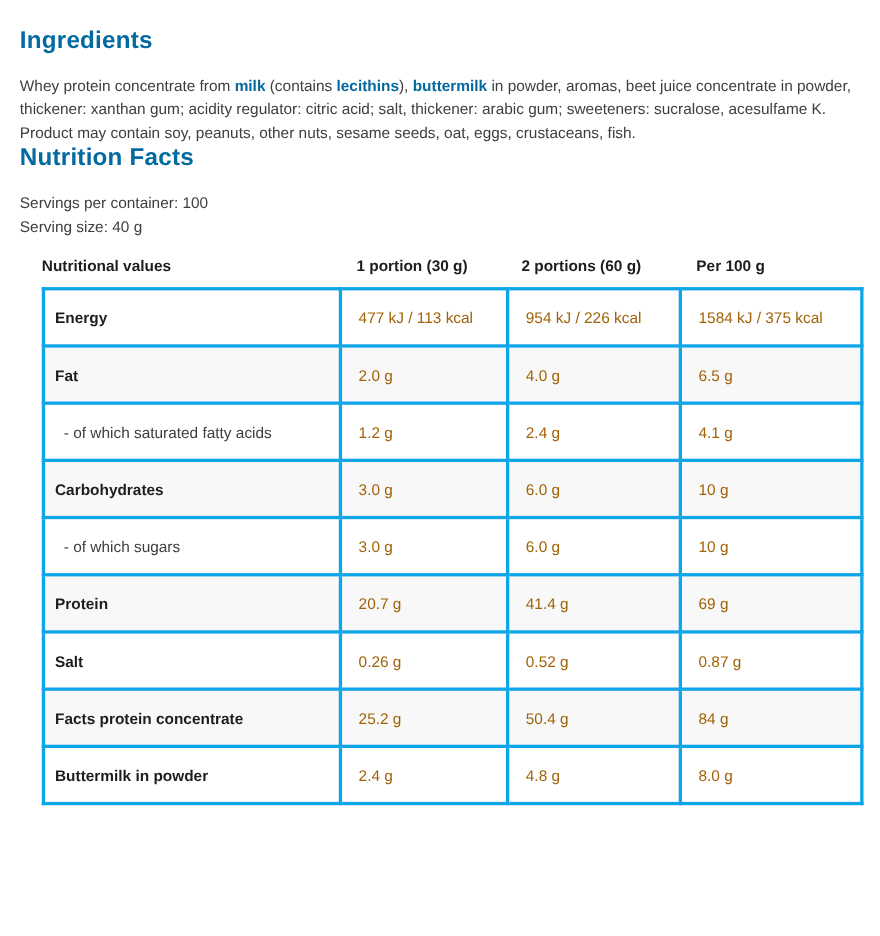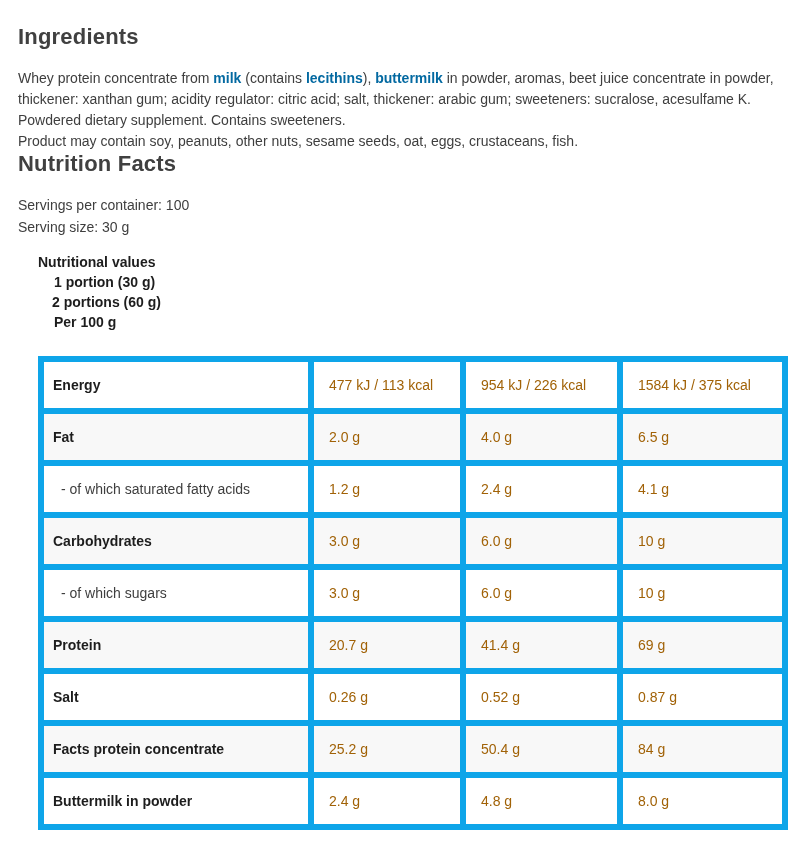--- a/index.html
+++ b/index.html
@@ -19,21 +19,21 @@
     box-sizing: border-box;
     width: 800px;
     height: 851px;
     padding: 25px 18px 0 18px;
   }
   h2.section-title {
     margin: 0 0 19px 0;
     font-size: 22px;
     line-height: 24px;
     font-weight: 700;
-    color: #404040;
+    color: #0369a1;
     letter-spacing: 0.2px;
   }
   h2.nutrition-title {
     margin-top: 0;
   }
   p.body-text {
     margin: 0;
     max-width: 764px;
     line-height: 21px;
     color: #3e3e3e;
@@ -48,23 +48,22 @@
     color: #3e3e3e;
   }
   
   .table-area {
     margin-left: 20px;
     width: 744px;
   }
   .thead-row {
     display: flex;
     width: 744px;
-    margin-bottom: 24px;
+    margin-bottom: 10px;
     line-height: 20px;
-    flex-direction: column;
   }
   .thead-row .th {
     box-sizing: border-box;
     font-weight: 700;
     color: #1d1d1d;
   }
   .th.c1 { width: 270px; padding-left: 0; }
   .th.c2 { width: 152px; padding-left: 16px; }
   .th.c3 { width: 157px; padding-left: 14px; }
   .th.c4 { width: 165px; padding-left: 16px; }
@@ -73,21 +72,21 @@
     table-layout: fixed;
     width: 744px;
   }
   table.nutrition col.c1 { width: 270px; }
   table.nutrition col.c2 { width: 152px; }
   table.nutrition col.c3 { width: 157px; }
   table.nutrition col.c4 { width: 165px; }
   table.nutrition td {
     box-sizing: border-box;
     height: 52px;
-    border: 6px solid #0ea5e9;
+    border: 3px solid #0ea5e9;
     vertical-align: middle;
     background: #ffffff;
   }
   table.nutrition tr.alt td { background: #f8f8f8; }
   td.label {
     padding-left: 9px;
     font-weight: 700;
     color: #1d1d1d;
   }
   td.label.sub {
@@ -104,31 +103,30 @@
 </head>
 <body>
 
 <div class="page">
 
   <section>
     <h2 class="section-title">Ingredients</h2>
 
     <p class="body-text mb15"><span>Whey protein concentrate from </span><b>milk</b><span> (contains </span><b>lecithins</b><span>), </span><b>buttermilk</b><span> in powder, aromas, beet juice concentrate in powder, thickener: xanthan gum; acidity regulator: citric acid; salt, thickener: arabic gum; sweeteners: sucralose, acesulfame K.</span></p>
 
-    <p class="body-text mb18">Powdered dietary supplement. Contains sweeteners.</p>
 
     <p class="body-text mb14">Product may contain soy, peanuts, other nuts, sesame seeds, oat, eggs, crustaceans, fish.</p>
   </section>
 
   <section>
     <h2 class="section-title nutrition-title">Nutrition Facts</h2>
 
     <div class="meta">
       <div>Servings per container: 100</div>
-      <div>Serving size: 30 g</div>
+      <div>Serving size: 40 g</div>
     </div>
 
     <div class="table-area">
       <div class="thead-row">
         <div class="th c1">Nutritional values</div>
         <div class="th c2">1 portion (30 g)</div>
         <div class="th c3">2 portions (60 g)</div>
         <div class="th c4">Per 100 g</div>
       </div>
 

